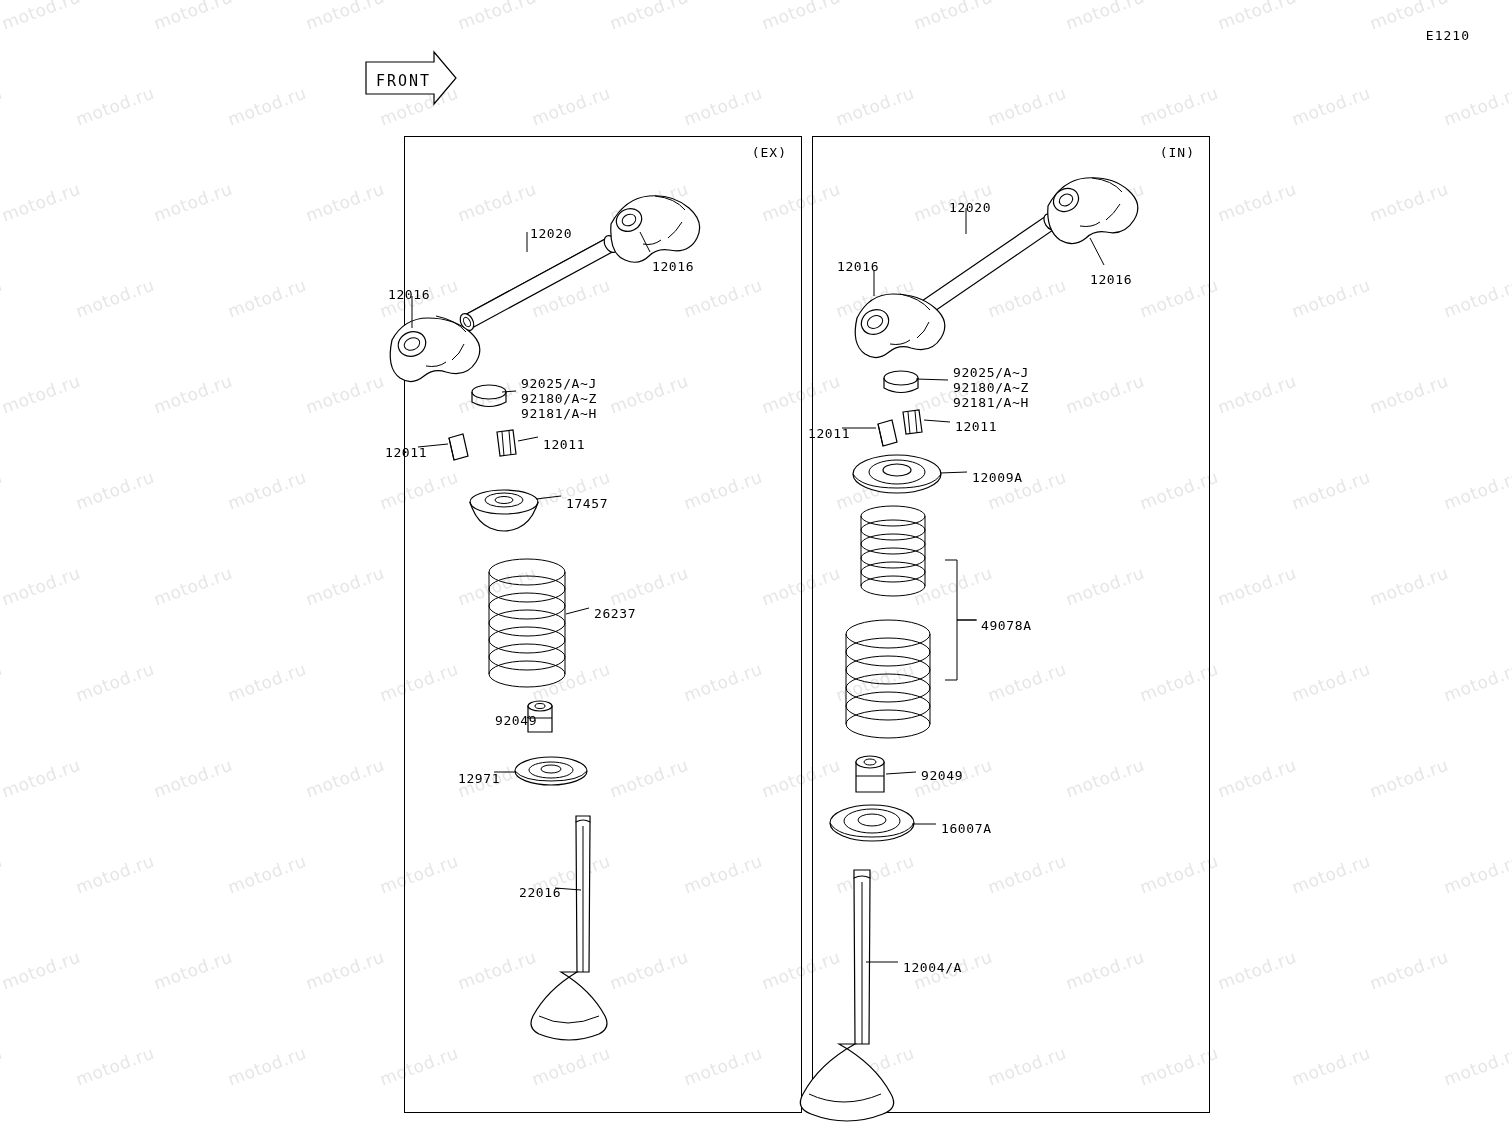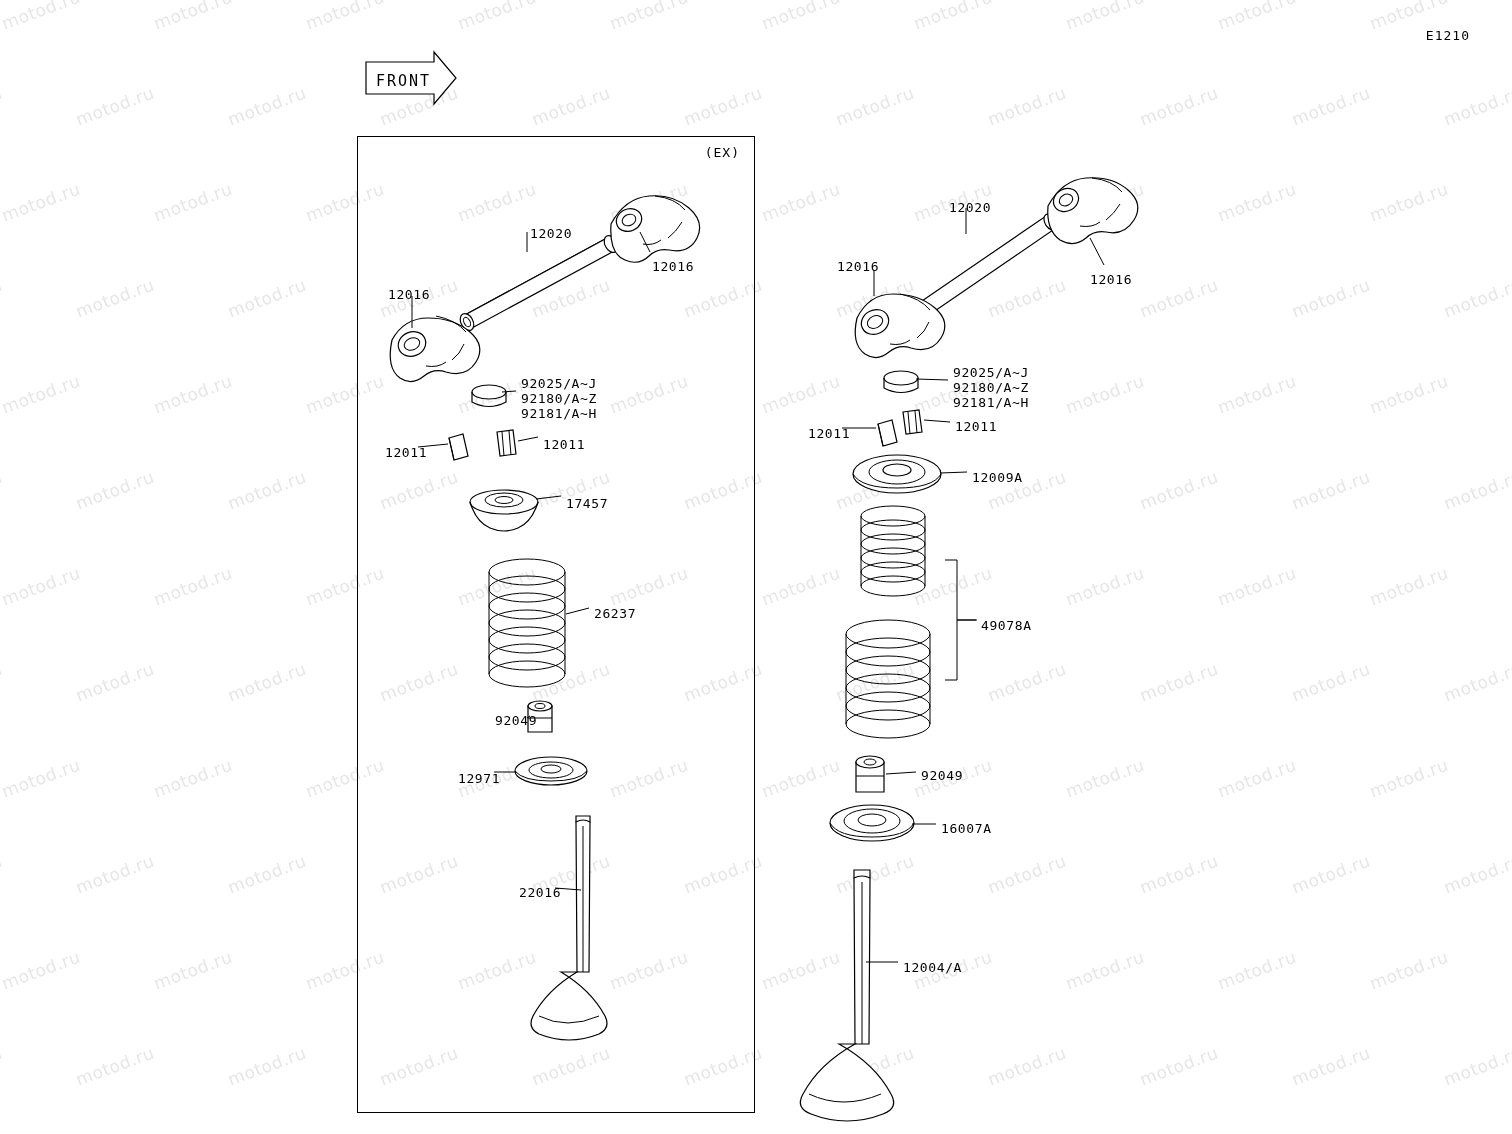--- a/index.html
+++ b/index.html
@@ -29,20 +29,21 @@
     position:absolute;right:42px;top:28px;
     font-size:13px;letter-spacing:1px;color:#000;
     font-family:"DejaVu Sans Mono", monospace;
   }
 
   
   .panel{
     position:absolute;
     border:1.6px solid #000;
     background:transparent;
+    margin-left:47px;
   }
   #panel-ex{left:357px;top:136px;width:396px;height:975px;}
   #panel-in{left:765px;top:136px;width:396px;height:975px;}
   .panel-title{
     position:absolute;top:8px;right:14px;
     font-size:13px;letter-spacing:1px;
   }
 
   
   .lbl{
@@ -197,20 +198,23 @@
   <div class="page-code">E1210</div>
 
   <svg class="art" viewBox="0 0 1512 1134">
     <path class="fillw" d="M366 62 L434 62 L434 52 L456 78 L434 104 L434 94 L366 94 Z"></path>
     <text x="376" y="86" font-family="DejaVu Sans Mono, monospace" font-size="15" letter-spacing="2">FRONT</text>
   </svg>
 
   <div class="panel" id="panel-ex">
     <div class="panel-title">(EX)</div>
   </div>
+  <div class="panel" id="panel-in">
+    <div class="panel-title">(IN)</div>
+  </div>
 
   <svg class="art" viewBox="0 0 1512 1134">
 
     <g>
       <path class="fillw" d="M463 316 L607 238"></path>
       <path class="fillw" d="M463 316 L607 238 L616 250 L472 328 Z"></path>
       <ellipse class="fillw" cx="467" cy="322" rx="6" ry="9" transform="rotate(-28 467 322)"></ellipse>
       <ellipse class="thin" cx="467" cy="322" rx="3" ry="5" transform="rotate(-28 467 322)"></ellipse>
       <ellipse class="fillw" cx="611" cy="244" rx="6" ry="9" transform="rotate(-28 611 244)"></ellipse>
     </g>

